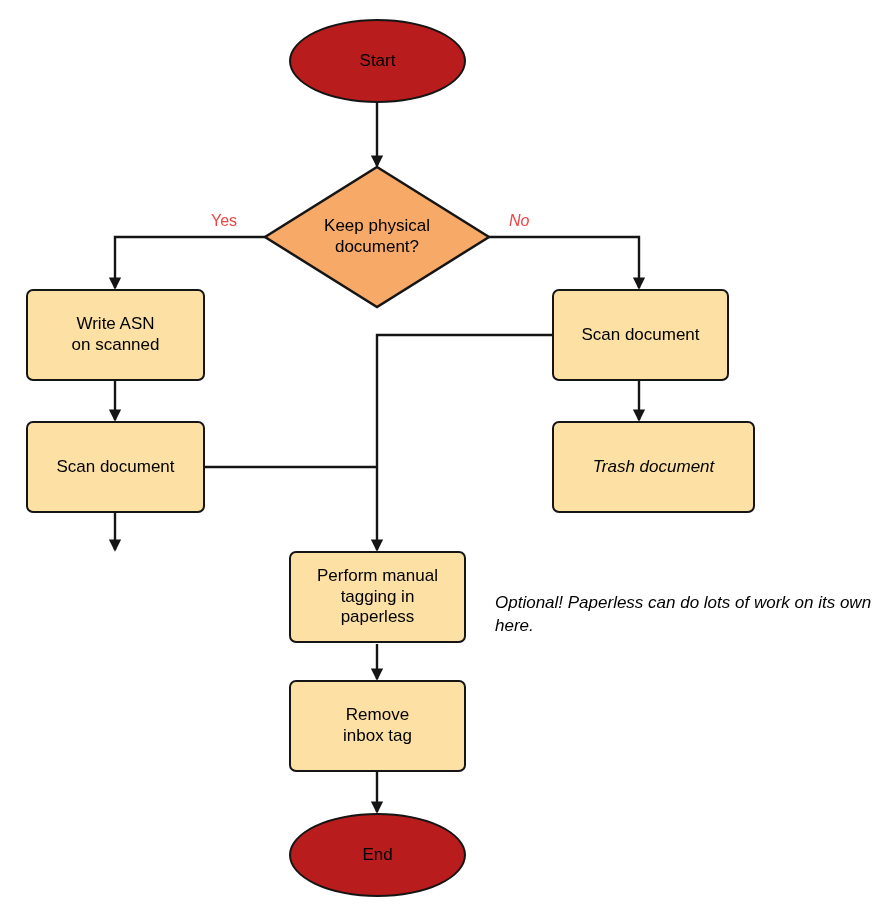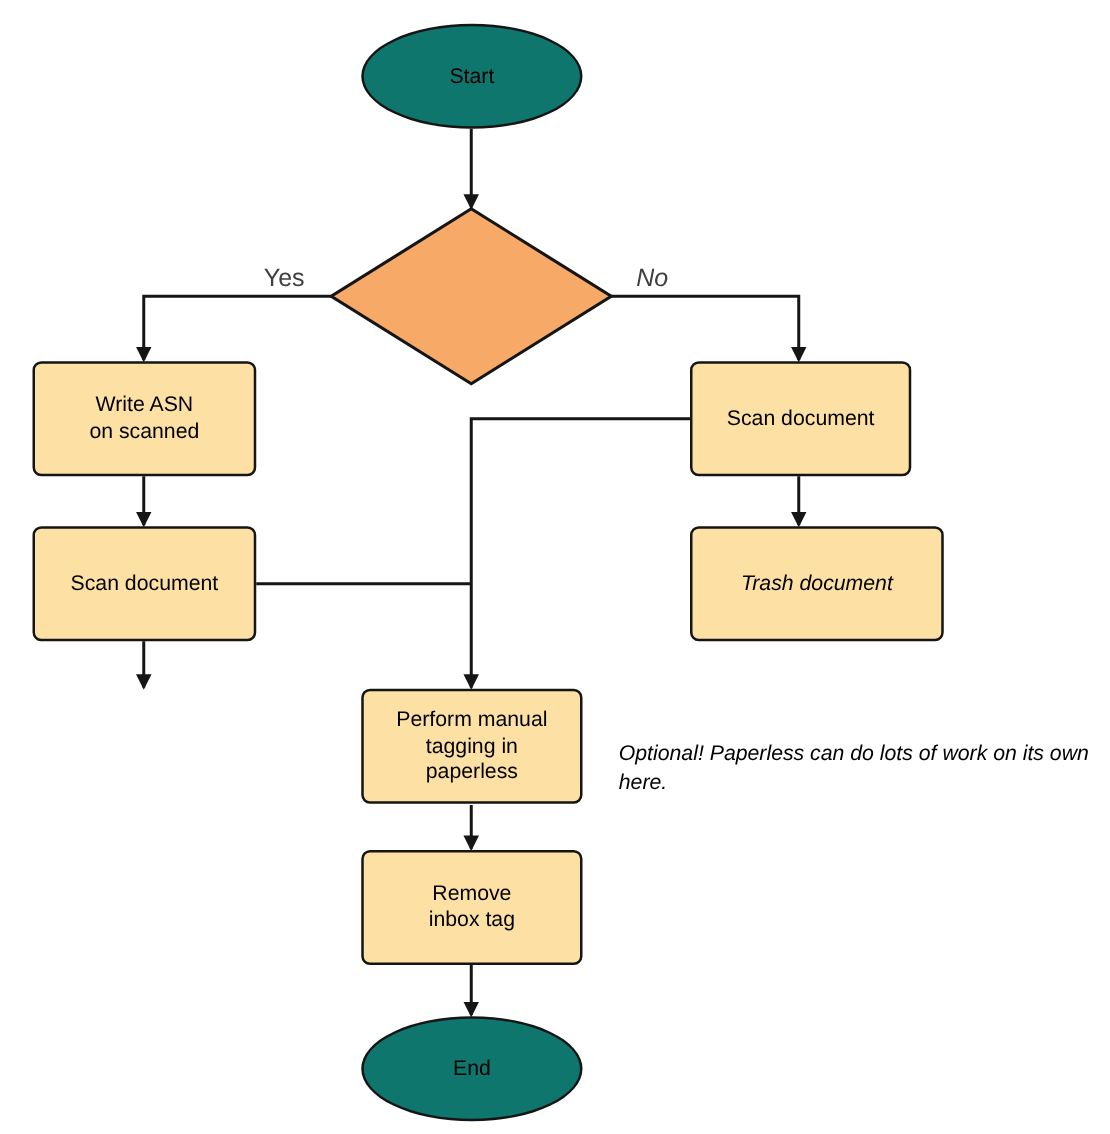--- a/index.html
+++ b/index.html
@@ -32,38 +32,38 @@
     align-items: center;
     justify-content: center;
     text-align: center;
     color: #000000;
     line-height: 1.22;
     white-space: pre-line;
   }
   .node.terminator {
     border: 2px solid #151515;
     border-radius: 50%;
-    background: #0f766e;
+    background: #b91c1c;
     font-size: 17px;
   }
   .node.process {
     border: 2.5px solid #151515;
     border-radius: 7px;
     background: #fde0a3;
     font-size: 17px;
   }
   .node.decision-label {
     font-size: 17px;
     background: transparent;
     border: none;
   }
   .edge-label {
     position: absolute;
-    font-size: 20px;
-    color: #404040;
+    font-size: 16px;
+    color: #ef4444;
   }
   .note {
     position: absolute;
     font-size: 17px;
     font-style: italic;
     color: #000000;
     line-height: 1.35;
   }
 </style>
 </head>
@@ -100,20 +100,24 @@
       <path d="M 377 772 L 377 812" marker-end="url(#arrow)"></path>
     </g>
 
     <polygon points="377,167 489,237 377,307 265,237" fill="#f7a968" stroke="#151515" stroke-width="2.5"></polygon>
   </svg>
 
   <div class="node terminator" style="left:289px; top:19px; width:177px; height:84px;">
     <span>Start</span>
   </div>
 
+  <div class="node decision-label" style="left:292px; top:207px; width:170px; height:60px;">
+    <span>Keep physical
+document?</span>
+  </div>
 
   <div class="edge-label" style="left:211px; top:212px;">
     <span>Yes</span>
   </div>
   <div class="edge-label" style="left:509px; top:212px;font-style:italic;">
     <span>No</span>
   </div>
 
   <div class="node process" style="left:26px; top:289px; width:179px; height:92px;">
     <span>Write ASN

